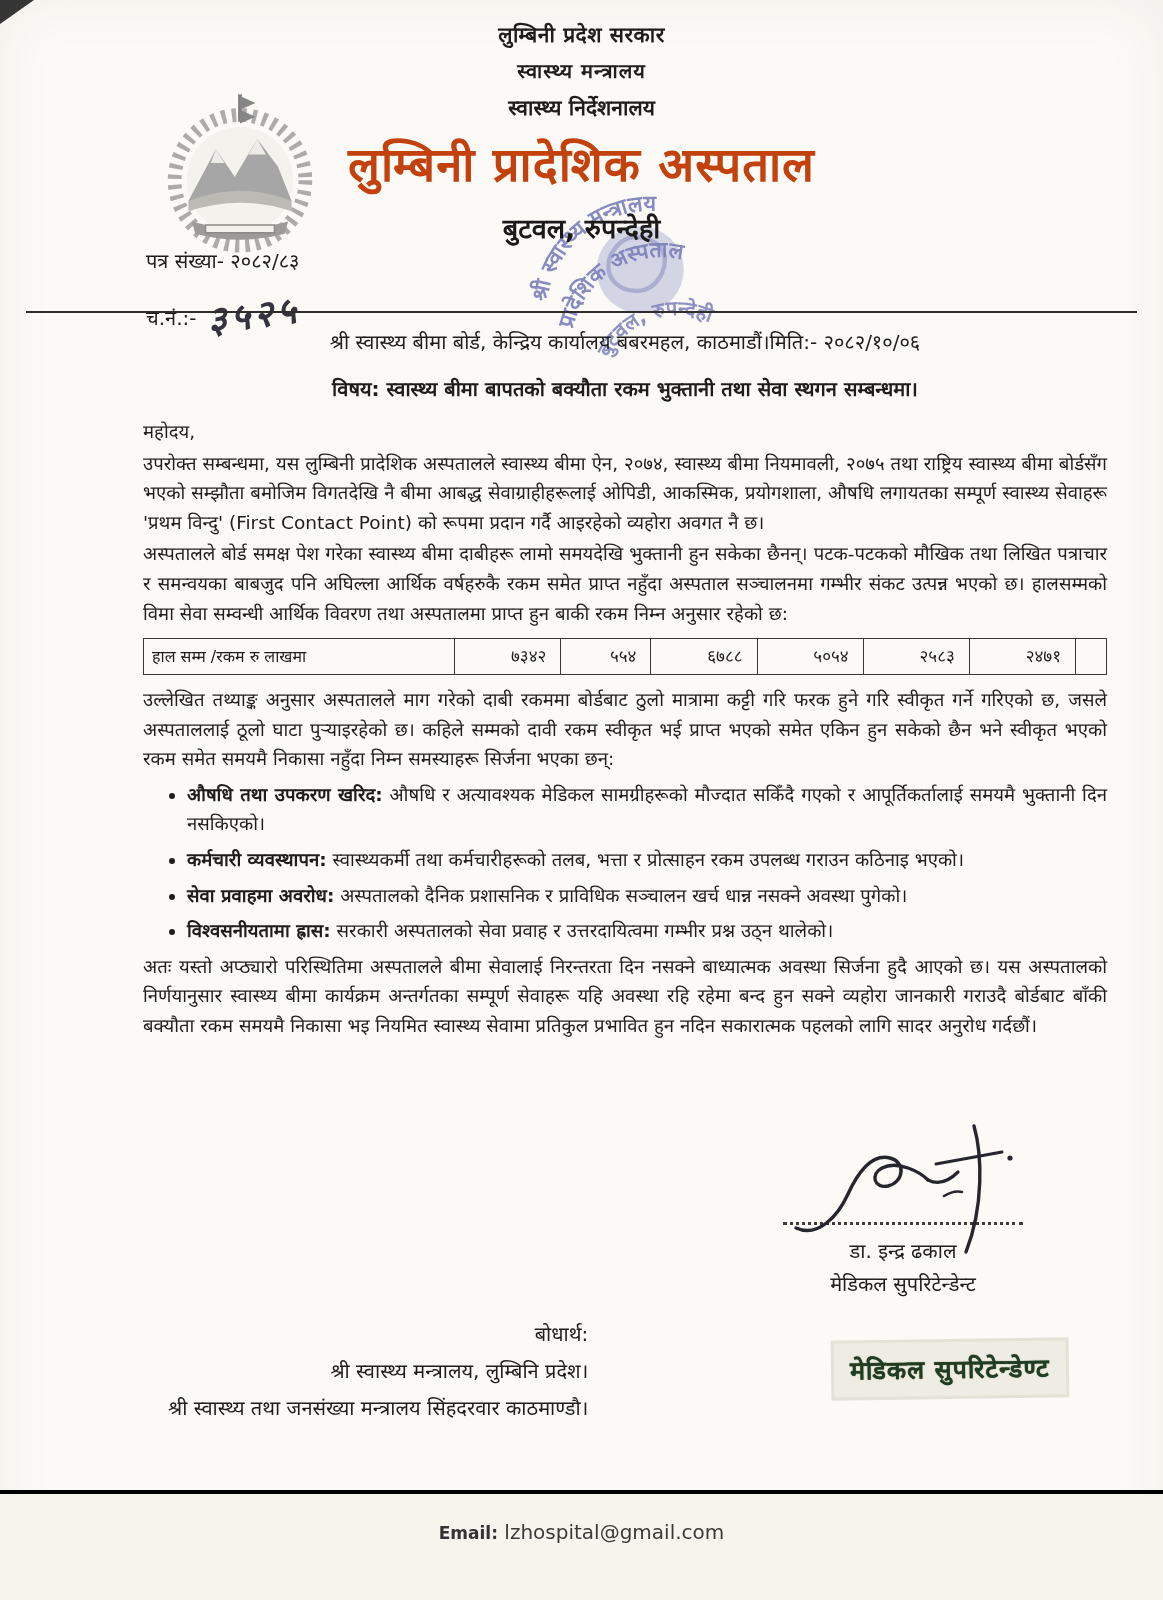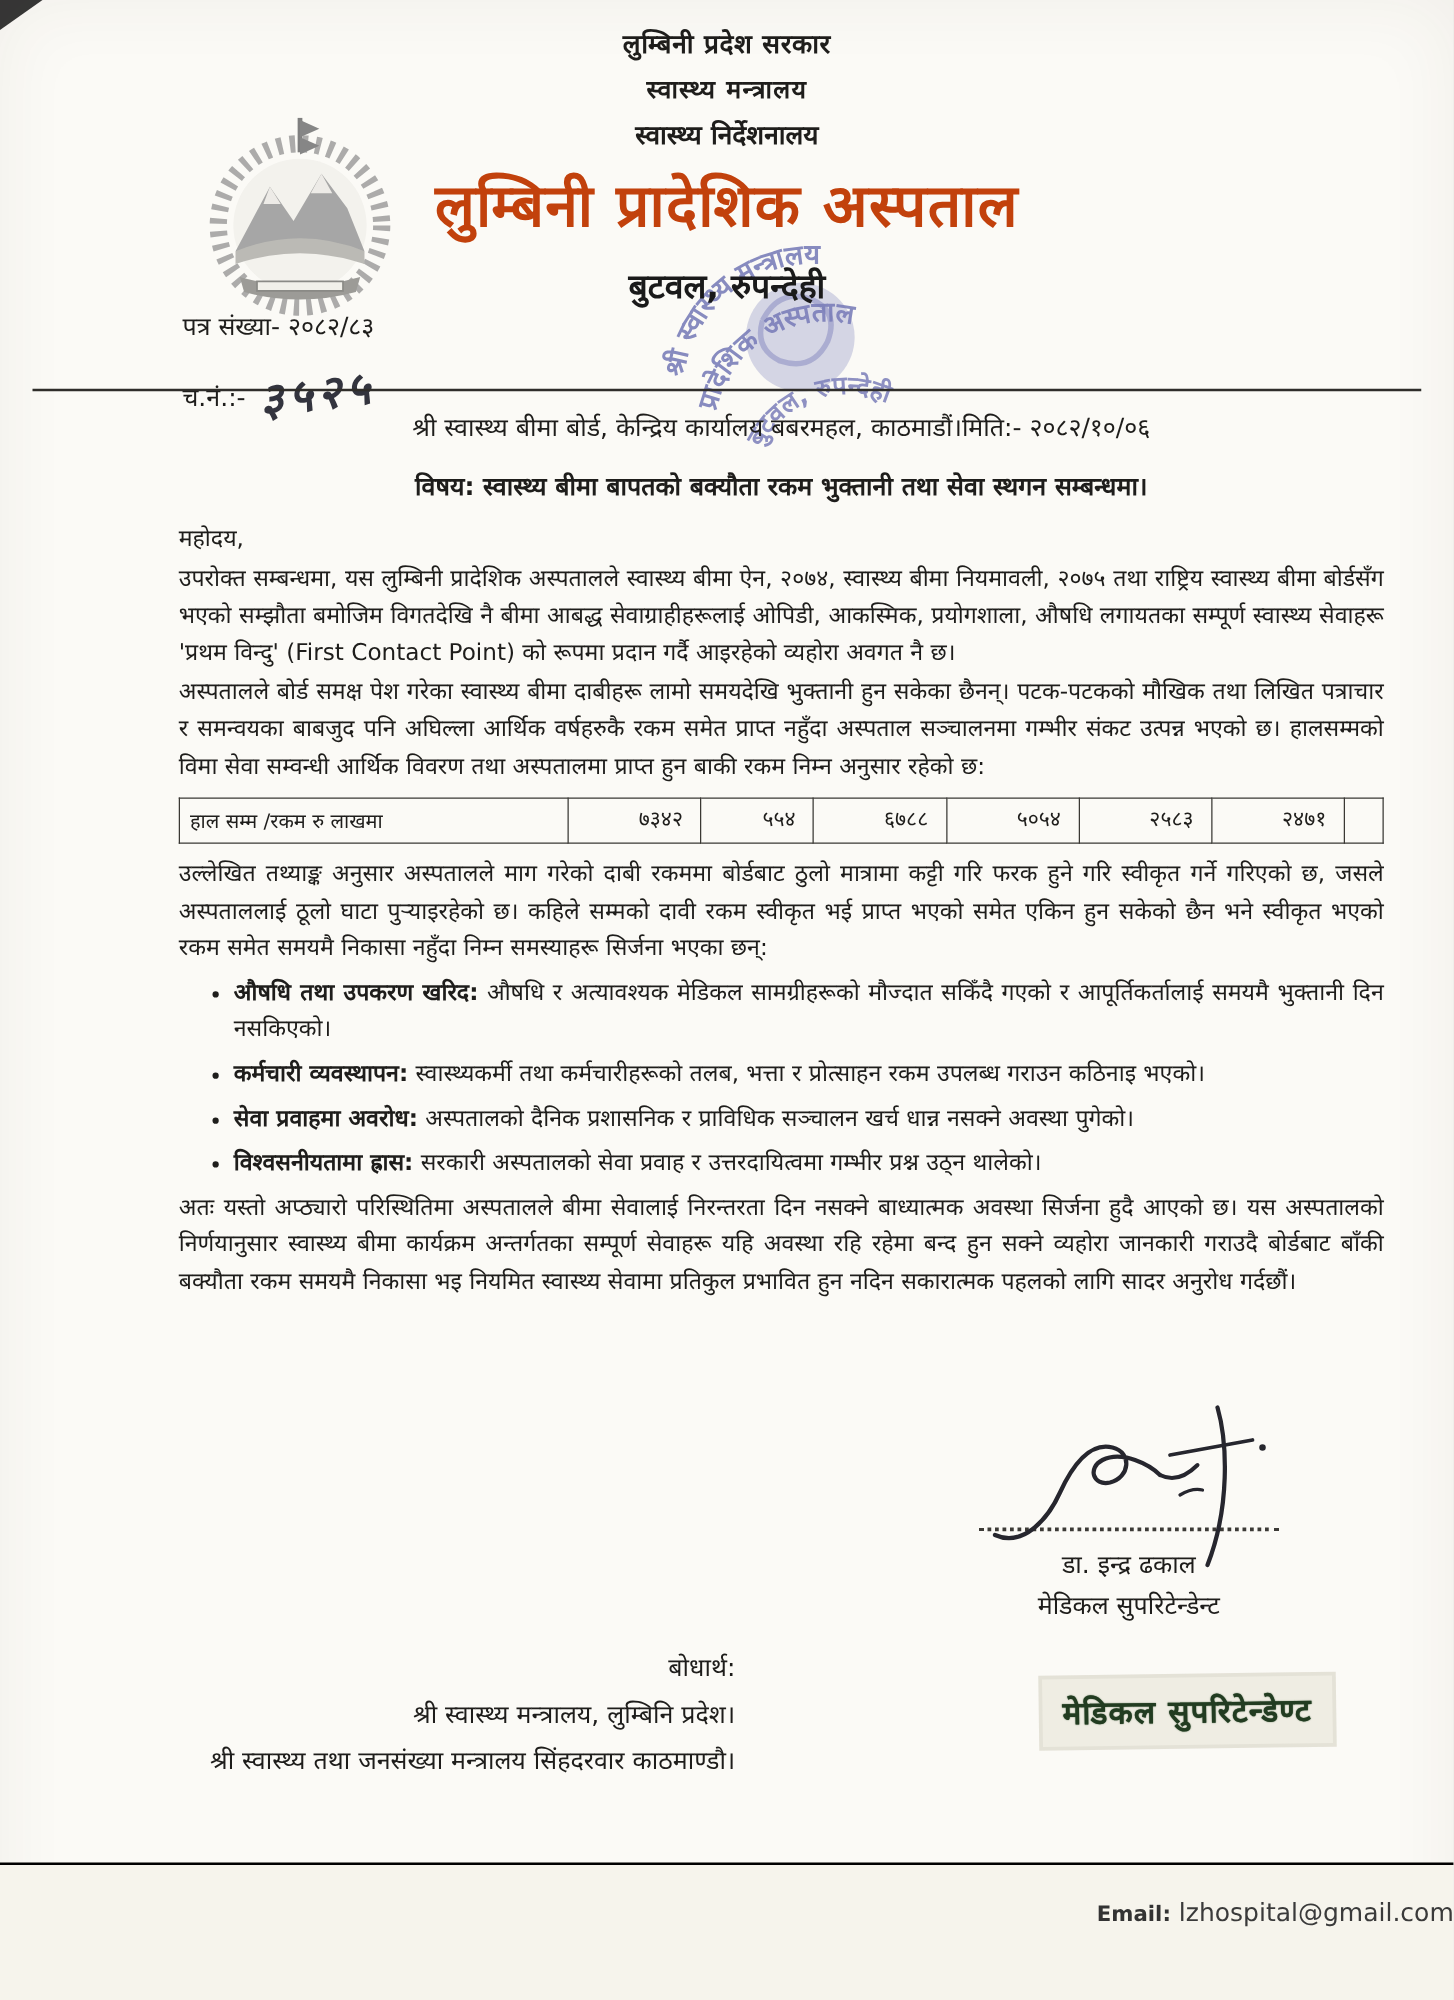--- a/index.html
+++ b/index.html
@@ -72,21 +72,21 @@
     background:#efede3;padding:9px 16px 11px 16px;
     transform:rotate(-.8deg);
     box-shadow:0 0 0 3px rgba(210,206,190,.55);
   }
   .stamp-green span{
     font-size:25px;font-weight:800;color:#223c21;letter-spacing:1px;
     text-shadow:0 0 1px #2c4a2a;
   }
   
   .footer{position:absolute;left:0;right:0;top:1490px;bottom:0;
-          background:#f6f4ec;border-top:2px solid #000000;text-align:right;}
+          background:#f6f4ec;border-top:4px solid #000000;text-align:center;}
   .footer .line{margin-top:26px;font-size:20px;color:#3a3a3a;}
   .footer .lbl{font-weight:700;font-size:17px;color:#333;}
 </style>
 </head>
 <body>
 
 <div class="page">
 
   <div class="corner-artifact"></div>
 

